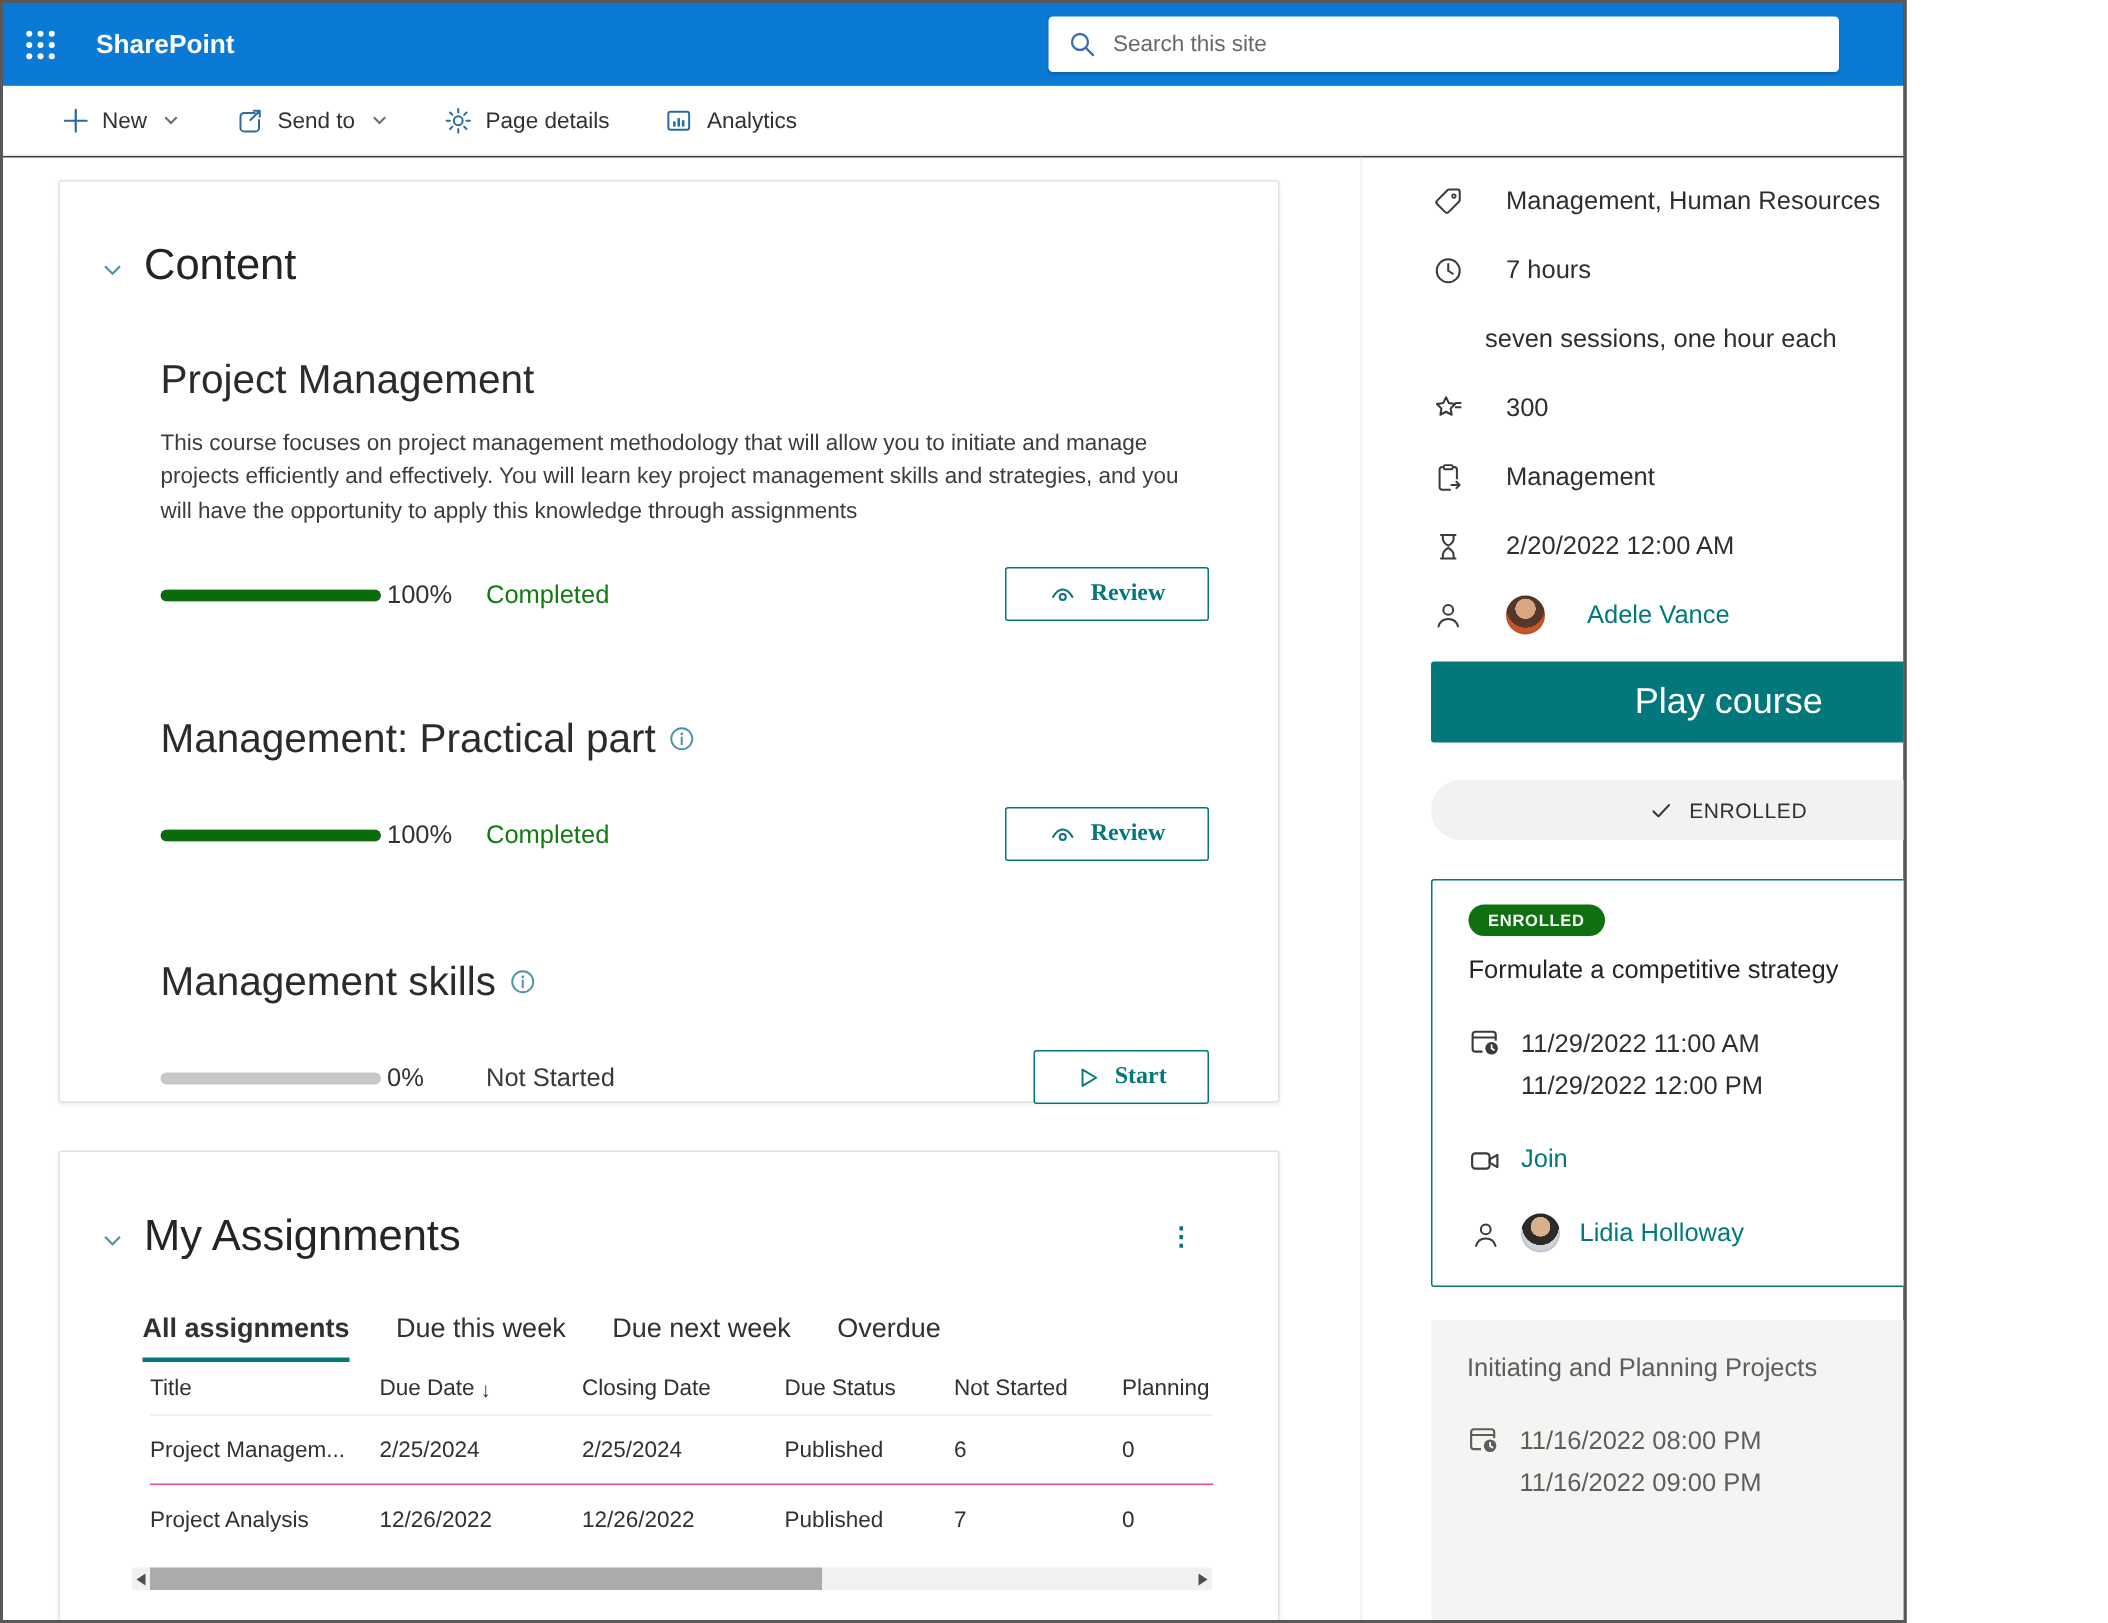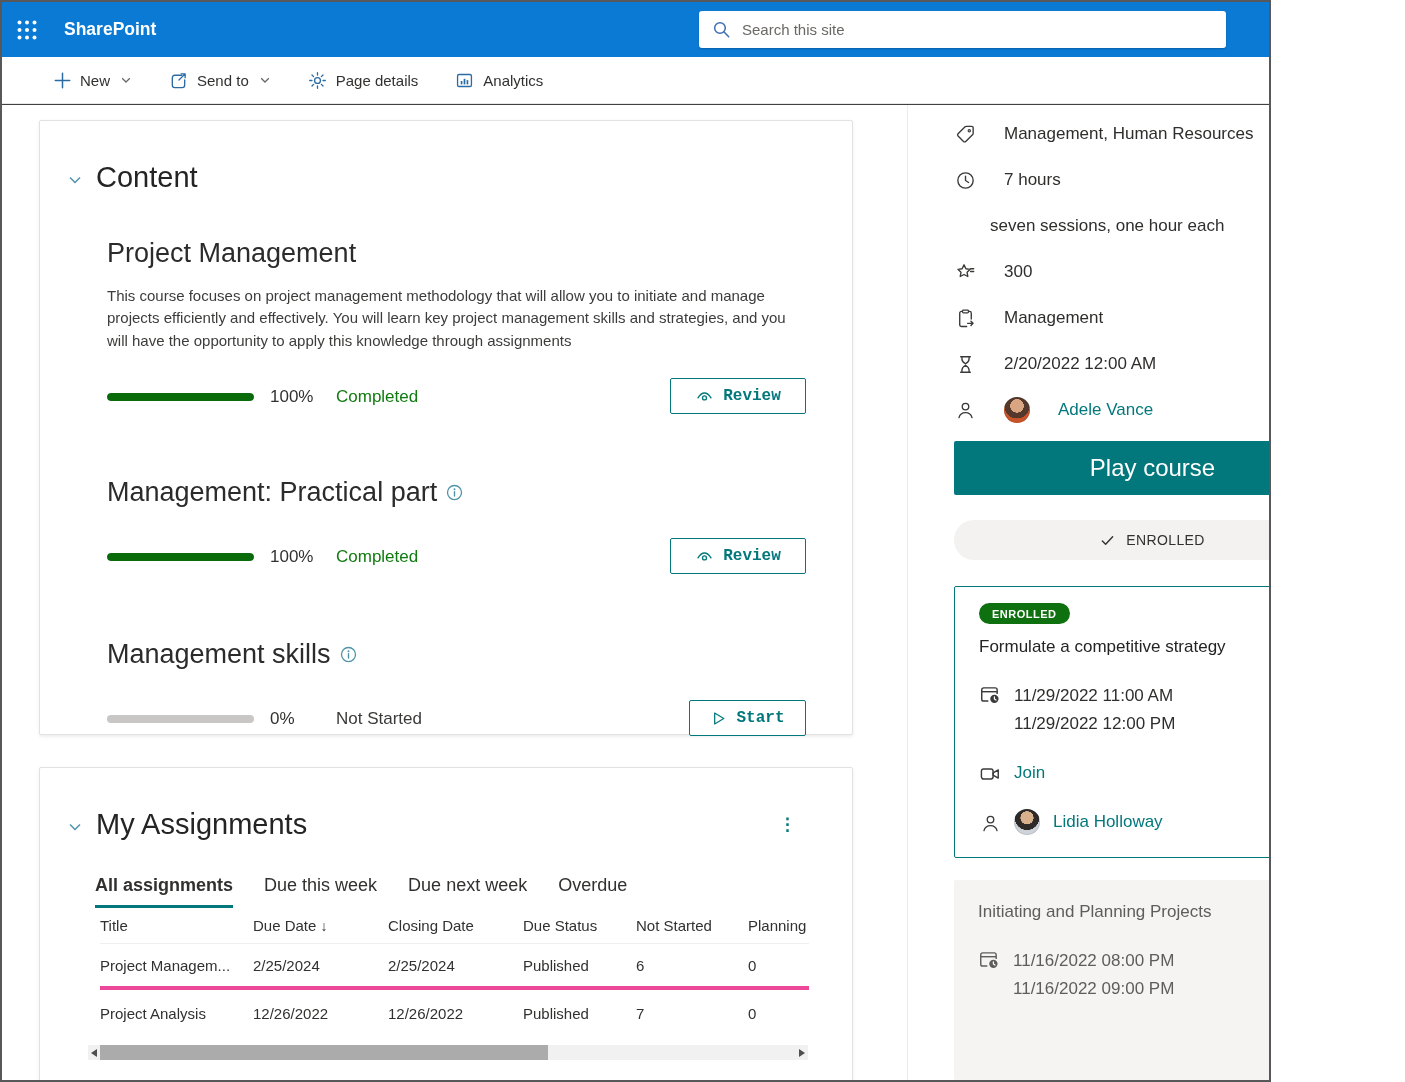--- a/index.html
+++ b/index.html
@@ -12,21 +12,21 @@
   .topbar { height:55px; background:#0b7ad4; display:flex; align-items:center; position:relative; }
   .waffle-btn { width:50px; height:55px; display:flex; align-items:center; justify-content:center; cursor:pointer; }
   .app-title { color:#fff; font-weight:700; font-size:17.5px; margin-left:12px; }
   .search-box { position:absolute; left:697px; top:9px; width:527px; height:37px; background:#fff;
                 border-radius:3px; display:flex; align-items:center; padding-left:13px; gap:11px;
                 box-shadow:0 1px 2px rgba(0,0,0,.2); }
   .search-input { border:none; outline:none; flex:1; font-size:15px; color:#323130; font-family:inherit; background:transparent; }
   .search-input::placeholder { color:#6a6864; }
 
   
-  .toolbar { height:47px; background:#fff; display:flex; align-items:center; padding-left:52px; gap:37px;
+  .toolbar { height:47px; background:#fff; display:flex; align-items:center; padding-left:40px; gap:37px;
              border-bottom:1px solid #e9e7e5; }
   .tool-item { display:flex; align-items:center; gap:9px; font-size:15px; color:#323130; cursor:pointer; }
   .tool-item .chev { margin-left:1px; display:flex; }
 
   
   .main { position:absolute; top:103px; left:0; right:0; bottom:0; background:#fff; }
   .left-col { position:absolute; left:0; top:0; width:905px; bottom:0; }
   .right-pane { position:absolute; left:905px; top:0; right:0; bottom:0; border-left:1px solid #ececeb;
                 padding:14px 0 0 46px; }
   .pane-inner { width:397px; }
@@ -42,43 +42,43 @@
   .section-title { font-size:29px; color:#242424; font-weight:400; }
 
   .courses { margin-left:67px; margin-right:46px; }
   .course-title-row { display:flex; align-items:center; gap:9px; }
   .course-title { font-size:27px; color:#2b2b2b; font-weight:400; }
   .course-desc { margin-top:16px; width:692px; font-size:15px; line-height:22.4px; color:#3d3c3b; }
   .progress-row { margin-top:26px; display:flex; align-items:center; position:relative; height:37px; }
   .bar { width:147px; height:8px; border-radius:4px; background:#c9c7c5; overflow:hidden; }
   .bar-fill { height:100%; border-radius:4px; background:#0a6b0a; }
   .w100 { width:100%; } .w0 { width:0; }
-  .pct { margin-left:16px; width:58px; font-size:17px; color:#323130; }
+  .pct { margin-left:4px; width:58px; font-size:17px; color:#323130; }
   .status { margin-left:8px; font-size:17px; color:#3b3a39; }
   .status.completed { color:#107c10; }
   .action-btn { position:absolute; right:0; top:0; height:36px; display:flex; align-items:center; justify-content:center;
                 gap:9px; border:1px solid #03787c; background:#fff; color:#03787c; font-weight:700; font-size:16px;
-                border-radius:2px; cursor:pointer; font-family:Liberation Mono, monospace; }
+                border-radius:2px; cursor:pointer; font-family:Liberation Serif, serif; }
   .review-w { width:136px; } .start-w { width:117px; }
   .m-course2 { margin-top:62px; } .m-course3 { margin-top:64px; } .m-first { margin-top:44px; }
   .progress-tight { margin-top:30px; }
 
   
   .dots-menu { position:absolute; top:48px; right:56px; color:#03787c; font-size:17px; line-height:1;
                cursor:pointer; font-weight:700; }
   .tabs { margin:34px 0 0 55px; display:flex; gap:31px; }
   .tab { font-size:18px; color:#323130; padding-bottom:12px; position:relative; cursor:pointer; }
   .tab.active { font-weight:700; }
   .tab.active::after { content:""; position:absolute; left:0; right:0; bottom:0; height:3px; background:#03787c; }
   .assign-table { margin-left:60px; width:709px; overflow:hidden; }
   .trow { display:grid; grid-template-columns:153px 135px 135px 113px 112px 95px; align-items:center; }
   .thead { height:36px; border-bottom:1px solid #f1efed; font-size:15px; color:#323130;text-align:right; }
   .th { display:flex; align-items:center; gap:4px; white-space:nowrap; }
   .sort-arrow { font-size:14px; color:#323130; }
-  .tdatarow { height:46px; border-bottom:4px solid #ec4899; font-size:15px; color:#323130; }
+  .tdatarow { height:46px; border-bottom:1px solid #ec4899; font-size:15px; color:#323130; }
   .tdatarow:last-child { border-bottom:none; }
   .td { white-space:nowrap; overflow:hidden; }
   .hscroll { position:relative; margin:9px 0 0 48px; width:720px; height:15px; background:#f1f1f1; }
   .hthumb { position:absolute; left:12px; top:0; bottom:0; width:448px; background:#ababab; cursor:grab; }
   .harrow { position:absolute; top:3.5px; width:0; height:0; border-top:4px solid transparent; border-bottom:4px solid transparent; }
   .harrow.left { left:3px; border-right:6px solid #4f4f4f; }
   .harrow.right { right:3px; border-left:6px solid #4f4f4f; }
 
   
   .meta-row { display:flex; align-items:center; gap:28px; height:30px; margin-bottom:16px; color:#2f2e2d; font-size:17px; }

